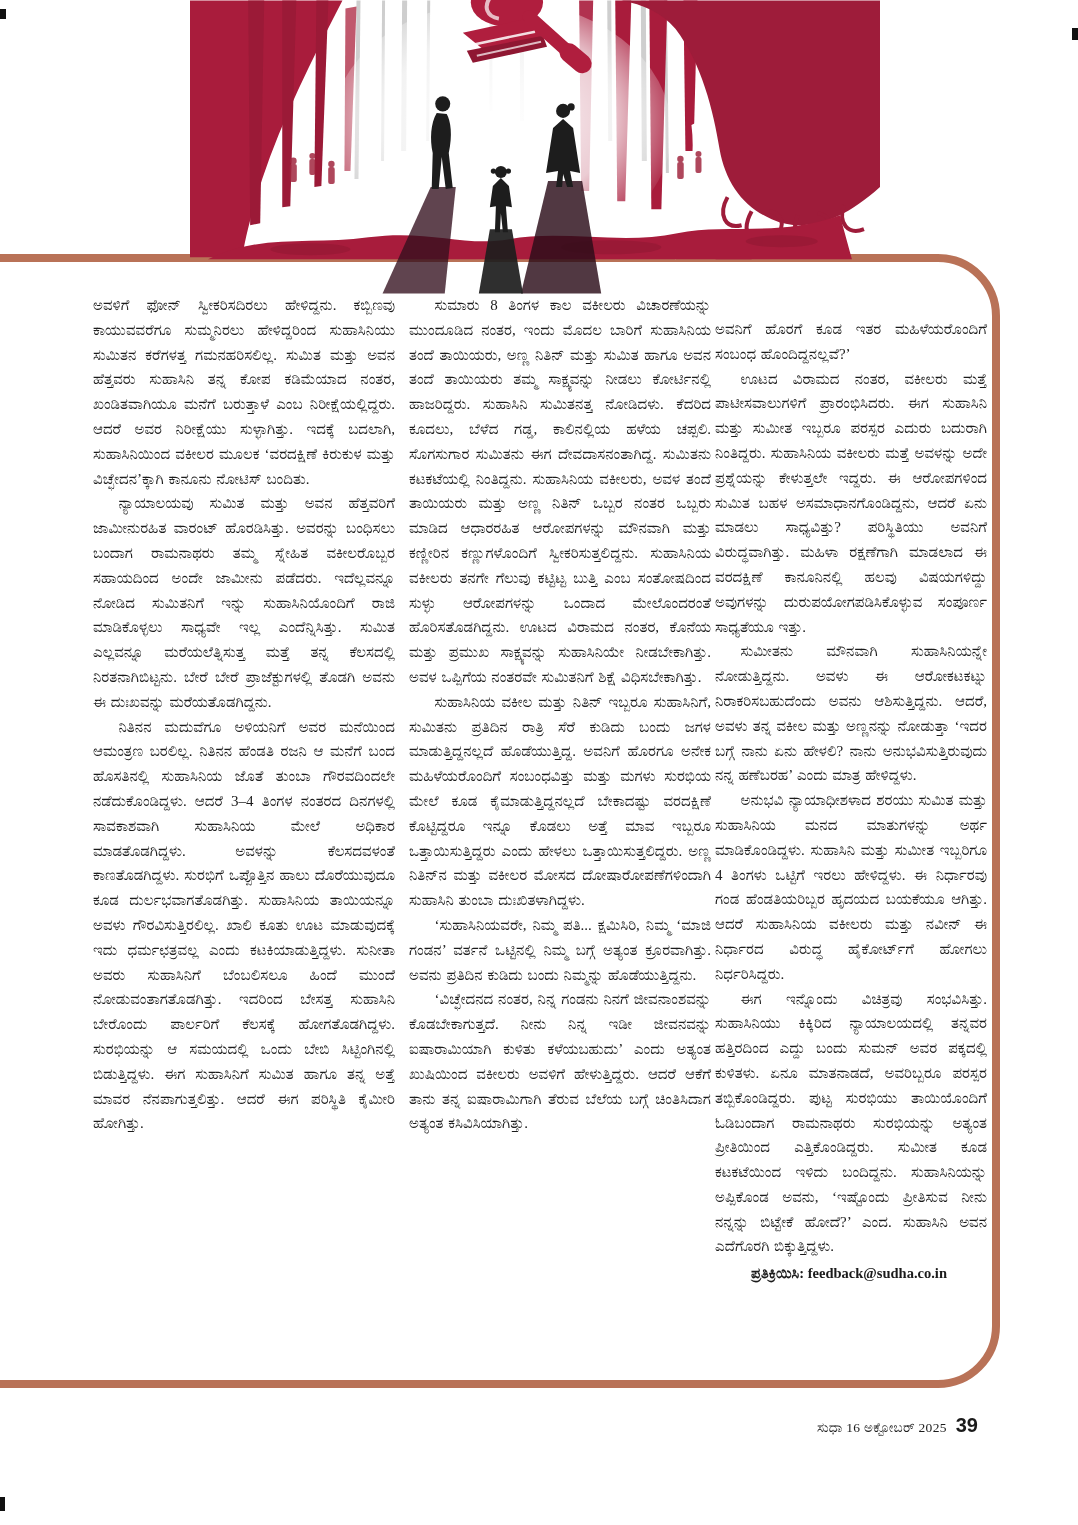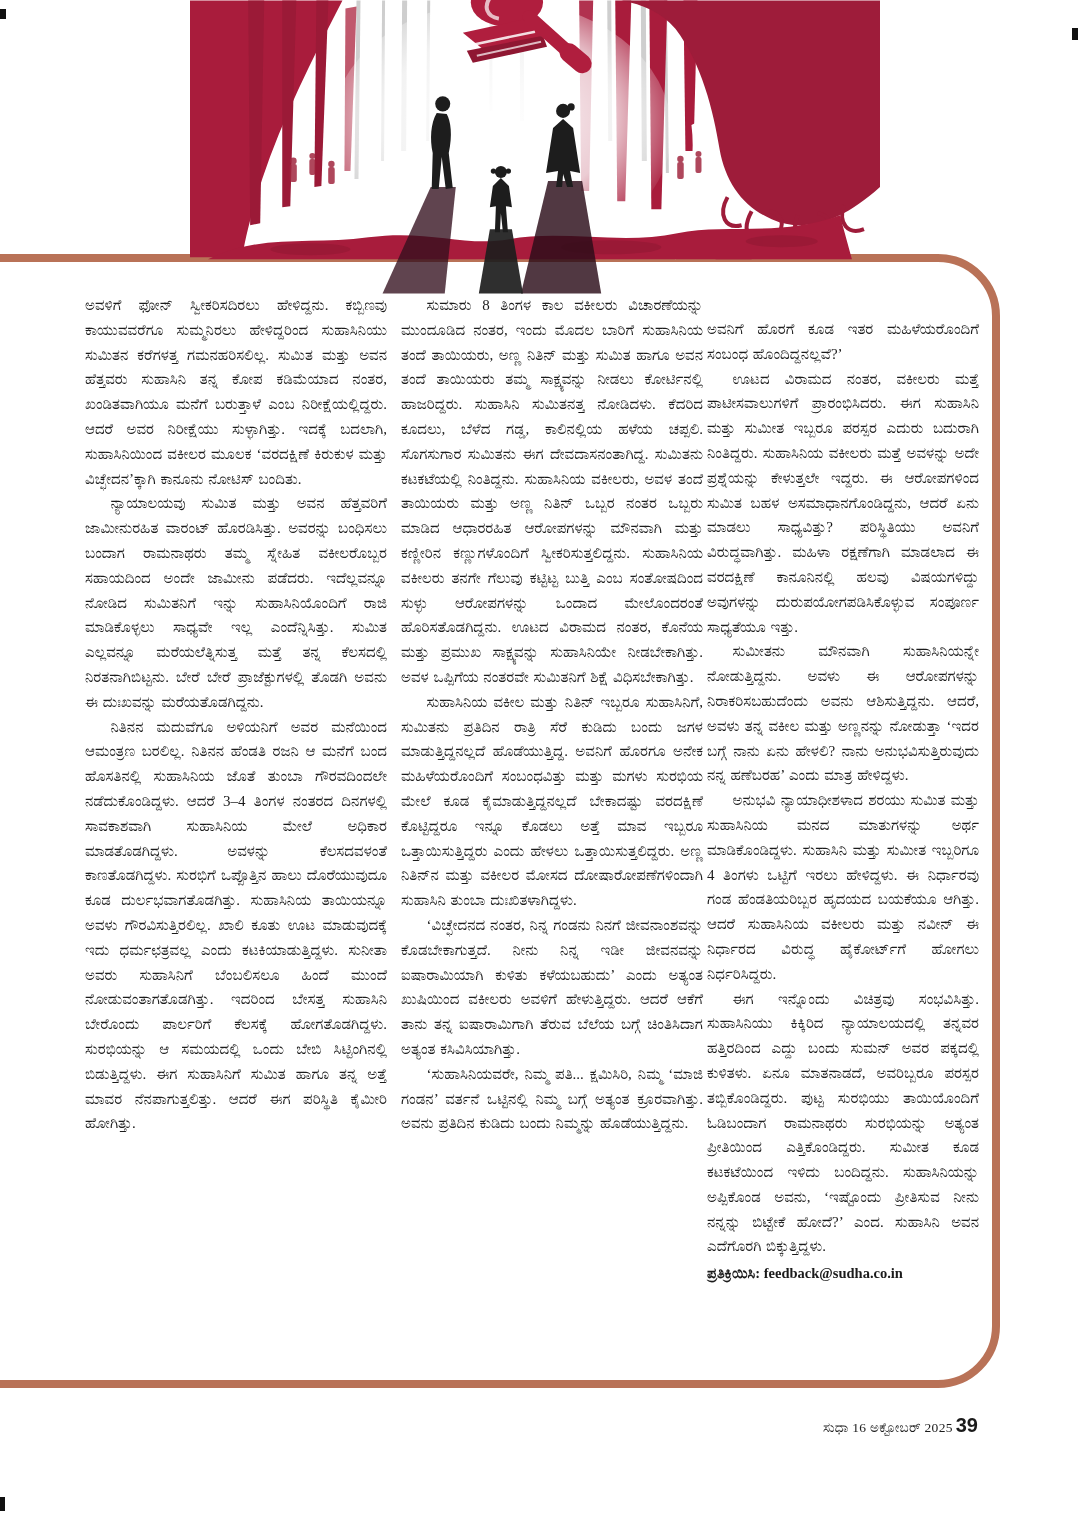--- a/index.html
+++ b/index.html
@@ -11,41 +11,41 @@
   
   .hero{position:absolute;left:190px;top:0;width:690px;height:300px;z-index:3;}
   
   .frame{
     position:absolute;left:-34px;top:254px;width:1034px;height:1134px;
     border:8px solid #b97257;border-radius:0 62px 62px 0;
     box-sizing:border-box;background:transparent;z-index:1;
   }
   
   .story{
-    position:absolute;left:85px;top:293px;width:902px;height:1075px;
+    position:absolute;left:93px;top:293px;width:902px;height:1075px;
     display:flex;z-index:2;overflow:hidden;
   }
   .col{box-sizing:border-box;}
   .col1{width:302px;margin-right:14px;}
   .col2{width:302px;margin-right:4px;}
   .col3{width:272px;margin-top:24px;}
   .para{
     margin:0;font-size:15px;line-height:24.8px;text-align:justify;
     text-indent:1.7em;word-spacing:1px;
   }
   .para.no-indent{text-indent:0;}
   .feedback{
     margin:2px 0 0 0;font-size:14.5px;line-height:24.8px;
-    text-align:left;font-weight:bold;padding-right:4px;
+    text-align:center;font-weight:bold;padding-right:4px;
   }
   .feedback .email{font-family:"Liberation Serif","DejaVu Serif",serif;}
   
   .footer{
     position:absolute;top:1414px;right:100px;z-index:2;
-    font-size:13.5px;display:flex;align-items:baseline;gap:3px;
+    font-size:13.5px;display:flex;align-items:baseline;gap:9px;
   }
   .footer .issue{letter-spacing:.3px;}
   .footer .pageno{font-weight:bold;font-size:20px;font-family:"Liberation Sans","DejaVu Sans",sans-serif;}
   
   .mark{position:absolute;background:#111;z-index:4;}
   .mark.tl{left:0;top:9px;width:6px;height:10px;}
   .mark.tr{right:0;top:28px;width:6px;height:12px;}
   .mark.bl{left:0;top:1497px;width:5px;height:14px;}
 </style>
 </head>
@@ -171,28 +171,28 @@
 
 <div class="story">
   <div class="col col1">
       <p class="para no-indent">ಅವಳಿಗೆ ಫೋನ್ ಸ್ವೀಕರಿಸದಿರಲು ಹೇಳಿದ್ದನು. ಕಬ್ಬಿಣವು ಕಾಯುವವರೆಗೂ ಸುಮ್ಮನಿರಲು ಹೇಳಿದ್ದರಿಂದ ಸುಹಾಸಿನಿಯು ಸುಮಿತನ ಕರೆಗಳತ್ತ ಗಮನಹರಿಸಲಿಲ್ಲ. ಸುಮಿತ ಮತ್ತು ಅವನ ಹೆತ್ತವರು ಸುಹಾಸಿನಿ ತನ್ನ ಕೋಪ ಕಡಿಮೆಯಾದ ನಂತರ, ಖಂಡಿತವಾಗಿಯೂ ಮನೆಗೆ ಬರುತ್ತಾಳೆ ಎಂಬ ನಿರೀಕ್ಷೆಯಲ್ಲಿದ್ದರು. ಆದರೆ ಅವರ ನಿರೀಕ್ಷೆಯು ಸುಳ್ಳಾಗಿತ್ತು. ಇದಕ್ಕೆ ಬದಲಾಗಿ, ಸುಹಾಸಿನಿಯಿಂದ ವಕೀಲರ ಮೂಲಕ ‘ವರದಕ್ಷಿಣೆ ಕಿರುಕುಳ ಮತ್ತು ವಿಚ್ಛೇದನ’ಕ್ಕಾಗಿ ಕಾನೂನು ನೋಟಿಸ್ ಬಂದಿತು.</p>
       <p class="para">ನ್ಯಾಯಾಲಯವು ಸುಮಿತ ಮತ್ತು ಅವನ ಹೆತ್ತವರಿಗೆ ಜಾಮೀನುರಹಿತ ವಾರಂಟ್ ಹೊರಡಿಸಿತ್ತು. ಅವರನ್ನು ಬಂಧಿಸಲು ಬಂದಾಗ ರಾಮನಾಥರು ತಮ್ಮ ಸ್ನೇಹಿತ ವಕೀಲರೊಬ್ಬರ ಸಹಾಯದಿಂದ ಅಂದೇ ಜಾಮೀನು ಪಡೆದರು. ಇದೆಲ್ಲವನ್ನೂ ನೋಡಿದ ಸುಮಿತನಿಗೆ ಇನ್ನು ಸುಹಾಸಿನಿಯೊಂದಿಗೆ ರಾಜಿ ಮಾಡಿಕೊಳ್ಳಲು ಸಾಧ್ಯವೇ ಇಲ್ಲ ಎಂದೆನ್ನಿಸಿತ್ತು. ಸುಮಿತ ಎಲ್ಲವನ್ನೂ ಮರೆಯಲೆತ್ನಿಸುತ್ತ ಮತ್ತೆ ತನ್ನ ಕೆಲಸದಲ್ಲಿ ನಿರತನಾಗಿಬಿಟ್ಟನು. ಬೇರೆ ಬೇರೆ ಪ್ರಾಜೆಕ್ಟುಗಳಲ್ಲಿ ತೊಡಗಿ ಅವನು ಈ ದುಃಖವನ್ನು ಮರೆಯತೊಡಗಿದ್ದನು.</p>
       <p class="para">ನಿತಿನನ ಮದುವೆಗೂ ಅಳಿಯನಿಗೆ ಅವರ ಮನೆಯಿಂದ ಆಮಂತ್ರಣ ಬರಲಿಲ್ಲ. ನಿತಿನನ ಹೆಂಡತಿ ರಜನಿ ಆ ಮನೆಗೆ ಬಂದ ಹೊಸತಿನಲ್ಲಿ ಸುಹಾಸಿನಿಯ ಜೊತೆ ತುಂಬಾ ಗೌರವದಿಂದಲೇ ನಡೆದುಕೊಂಡಿದ್ದಳು. ಆದರೆ 3–4 ತಿಂಗಳ ನಂತರದ ದಿನಗಳಲ್ಲಿ ಸಾವಕಾಶವಾಗಿ ಸುಹಾಸಿನಿಯ ಮೇಲೆ ಅಧಿಕಾರ ಮಾಡತೊಡಗಿದ್ದಳು. ಅವಳನ್ನು ಕೆಲಸದವಳಂತೆ ಕಾಣತೊಡಗಿದ್ದಳು. ಸುರಭಿಗೆ ಒಪ್ಪೊತ್ತಿನ ಹಾಲು ದೊರೆಯುವುದೂ ಕೂಡ ದುರ್ಲಭವಾಗತೊಡಗಿತ್ತು. ಸುಹಾಸಿನಿಯ ತಾಯಿಯನ್ನೂ ಅವಳು ಗೌರವಿಸುತ್ತಿರಲಿಲ್ಲ. ಖಾಲಿ ಕೂತು ಊಟ ಮಾಡುವುದಕ್ಕೆ ಇದು ಧರ್ಮಛತ್ರವಲ್ಲ ಎಂದು ಕಟಕಿಯಾಡುತ್ತಿದ್ದಳು. ಸುನೀತಾ ಅವರು ಸುಹಾಸಿನಿಗೆ ಬೆಂಬಲಿಸಲೂ ಹಿಂದೆ ಮುಂದೆ ನೋಡುವಂತಾಗತೊಡಗಿತ್ತು. ಇದರಿಂದ ಬೇಸತ್ತ ಸುಹಾಸಿನಿ ಬೇರೊಂದು ಪಾರ್ಲರಿಗೆ ಕೆಲಸಕ್ಕೆ ಹೋಗತೊಡಗಿದ್ದಳು. ಸುರಭಿಯನ್ನು ಆ ಸಮಯದಲ್ಲಿ ಒಂದು ಬೇಬಿ ಸಿಟ್ಟಿಂಗಿನಲ್ಲಿ ಬಿಡುತ್ತಿದ್ದಳು. ಈಗ ಸುಹಾಸಿನಿಗೆ ಸುಮಿತ ಹಾಗೂ ತನ್ನ ಅತ್ತೆ ಮಾವರ ನೆನಪಾಗುತ್ತಲಿತ್ತು. ಆದರೆ ಈಗ ಪರಿಸ್ಥಿತಿ ಕೈಮೀರಿ ಹೋಗಿತ್ತು.</p>
     </div>
   <div class="col col2">
       <p class="para">ಸುಮಾರು 8 ತಿಂಗಳ ಕಾಲ ವಕೀಲರು ವಿಚಾರಣೆಯನ್ನು ಮುಂದೂಡಿದ ನಂತರ, ಇಂದು ಮೊದಲ ಬಾರಿಗೆ ಸುಹಾಸಿನಿಯ ತಂದೆ ತಾಯಿಯರು, ಅಣ್ಣ ನಿತಿನ್ ಮತ್ತು ಸುಮಿತ ಹಾಗೂ ಅವನ ತಂದೆ ತಾಯಿಯರು ತಮ್ಮ ಸಾಕ್ಷ್ಯವನ್ನು ನೀಡಲು ಕೋರ್ಟಿನಲ್ಲಿ ಹಾಜರಿದ್ದರು. ಸುಹಾಸಿನಿ ಸುಮಿತನತ್ತ ನೋಡಿದಳು. ಕೆದರಿದ ಕೂದಲು, ಬೆಳೆದ ಗಡ್ಡ, ಕಾಲಿನಲ್ಲಿಯ ಹಳೆಯ ಚಪ್ಪಲಿ. ಸೊಗಸುಗಾರ ಸುಮಿತನು ಈಗ ದೇವದಾಸನಂತಾಗಿದ್ದ. ಸುಮಿತನು ಕಟಕಟೆಯಲ್ಲಿ ನಿಂತಿದ್ದನು. ಸುಹಾಸಿನಿಯ ವಕೀಲರು, ಅವಳ ತಂದೆ ತಾಯಿಯರು ಮತ್ತು ಅಣ್ಣ ನಿತಿನ್ ಒಬ್ಬರ ನಂತರ ಒಬ್ಬರು ಮಾಡಿದ ಆಧಾರರಹಿತ ಆರೋಪಗಳನ್ನು ಮೌನವಾಗಿ ಮತ್ತು ಕಣ್ಣೀರಿನ ಕಣ್ಣುಗಳೊಂದಿಗೆ ಸ್ವೀಕರಿಸುತ್ತಲಿದ್ದನು. ಸುಹಾಸಿನಿಯ ವಕೀಲರು ತನಗೇ ಗೆಲುವು ಕಟ್ಟಿಟ್ಟ ಬುತ್ತಿ ಎಂಬ ಸಂತೋಷದಿಂದ ಸುಳ್ಳು ಆರೋಪಗಳನ್ನು ಒಂದಾದ ಮೇಲೊಂದರಂತೆ ಹೊರಿಸತೊಡಗಿದ್ದನು. ಊಟದ ವಿರಾಮದ ನಂತರ, ಕೊನೆಯ ಮತ್ತು ಪ್ರಮುಖ ಸಾಕ್ಷ್ಯವನ್ನು ಸುಹಾಸಿನಿಯೇ ನೀಡಬೇಕಾಗಿತ್ತು. ಅವಳ ಒಪ್ಪಿಗೆಯ ನಂತರವೇ ಸುಮಿತನಿಗೆ ಶಿಕ್ಷೆ ವಿಧಿಸಬೇಕಾಗಿತ್ತು.</p>
       <p class="para">ಸುಹಾಸಿನಿಯ ವಕೀಲ ಮತ್ತು ನಿತಿನ್ ಇಬ್ಬರೂ ಸುಹಾಸಿನಿಗೆ, ಸುಮಿತನು ಪ್ರತಿದಿನ ರಾತ್ರಿ ಸೆರೆ ಕುಡಿದು ಬಂದು ಜಗಳ ಮಾಡುತ್ತಿದ್ದನಲ್ಲದೆ ಹೊಡೆಯುತ್ತಿದ್ದ. ಅವನಿಗೆ ಹೊರಗೂ ಅನೇಕ ಮಹಿಳೆಯರೊಂದಿಗೆ ಸಂಬಂಧವಿತ್ತು ಮತ್ತು ಮಗಳು ಸುರಭಿಯ ಮೇಲೆ ಕೂಡ ಕೈಮಾಡುತ್ತಿದ್ದನಲ್ಲದೆ ಬೇಕಾದಷ್ಟು ವರದಕ್ಷಿಣೆ ಕೊಟ್ಟಿದ್ದರೂ ಇನ್ನೂ ಕೊಡಲು ಅತ್ತೆ ಮಾವ ಇಬ್ಬರೂ ಒತ್ತಾಯಿಸುತ್ತಿದ್ದರು ಎಂದು ಹೇಳಲು ಒತ್ತಾಯಿಸುತ್ತಲಿದ್ದರು. ಅಣ್ಣ ನಿತಿನ್‌ನ ಮತ್ತು ವಕೀಲರ ಮೋಸದ ದೋಷಾರೋಪಣೆಗಳಿಂದಾಗಿ ಸುಹಾಸಿನಿ ತುಂಬಾ ದುಃಖಿತಳಾಗಿದ್ದಳು.</p>
+      <p class="para">‘ಸುಹಾಸಿನಿಯವರೇ, ನಿಮ್ಮ ಪತಿ... ಕ್ಷಮಿಸಿರಿ, ನಿಮ್ಮ ‘ಮಾಜಿ ಗಂಡನ’ ವರ್ತನೆ ಒಟ್ಟಿನಲ್ಲಿ ನಿಮ್ಮ ಬಗ್ಗೆ ಅತ್ಯಂತ ಕ್ರೂರವಾಗಿತ್ತು. ಅವನು ಪ್ರತಿದಿನ ಕುಡಿದು ಬಂದು ನಿಮ್ಮನ್ನು ಹೊಡೆಯುತ್ತಿದ್ದನು.</p>
       <p class="para">‘ವಿಚ್ಛೇದನದ ನಂತರ, ನಿನ್ನ ಗಂಡನು ನಿನಗೆ ಜೀವನಾಂಶವನ್ನು ಕೊಡಬೇಕಾಗುತ್ತದೆ. ನೀನು ನಿನ್ನ ಇಡೀ ಜೀವನವನ್ನು ಐಷಾರಾಮಿಯಾಗಿ ಕುಳಿತು ಕಳೆಯಬಹುದು’ ಎಂದು ಅತ್ಯಂತ ಖುಷಿಯಿಂದ ವಕೀಲರು ಅವಳಿಗೆ ಹೇಳುತ್ತಿದ್ದರು. ಆದರೆ ಆಕೆಗೆ ತಾನು ತನ್ನ ಐಷಾರಾಮಿಗಾಗಿ ತೆರುವ ಬೆಲೆಯ ಬಗ್ಗೆ ಚಿಂತಿಸಿದಾಗ ಅತ್ಯಂತ ಕಸಿವಿಸಿಯಾಗಿತ್ತು.</p>
-      <p class="para">‘ಸುಹಾಸಿನಿಯವರೇ, ನಿಮ್ಮ ಪತಿ... ಕ್ಷಮಿಸಿರಿ, ನಿಮ್ಮ ‘ಮಾಜಿ ಗಂಡನ’ ವರ್ತನೆ ಒಟ್ಟಿನಲ್ಲಿ ನಿಮ್ಮ ಬಗ್ಗೆ ಅತ್ಯಂತ ಕ್ರೂರವಾಗಿತ್ತು. ಅವನು ಪ್ರತಿದಿನ ಕುಡಿದು ಬಂದು ನಿಮ್ಮನ್ನು ಹೊಡೆಯುತ್ತಿದ್ದನು.</p>
     </div>
   <div class="col col3">
     <div>
         <p class="para no-indent">ಅವನಿಗೆ ಹೊರಗೆ ಕೂಡ ಇತರ ಮಹಿಳೆಯರೊಂದಿಗೆ ಸಂಬಂಧ ಹೊಂದಿದ್ದನಲ್ಲವೆ?’</p>
         <p class="para">ಊಟದ ವಿರಾಮದ ನಂತರ, ವಕೀಲರು ಮತ್ತೆ ಪಾಟೀಸವಾಲುಗಳಿಗೆ ಪ್ರಾರಂಭಿಸಿದರು. ಈಗ ಸುಹಾಸಿನಿ ಮತ್ತು ಸುಮೀತ ಇಬ್ಬರೂ ಪರಸ್ಪರ ಎದುರು ಬದುರಾಗಿ ನಿಂತಿದ್ದರು. ಸುಹಾಸಿನಿಯ ವಕೀಲರು ಮತ್ತೆ ಅವಳನ್ನು ಅದೇ ಪ್ರಶ್ನೆಯನ್ನು ಕೇಳುತ್ತಲೇ ಇದ್ದರು. ಈ ಆರೋಪಗಳಿಂದ ಸುಮಿತ ಬಹಳ ಅಸಮಾಧಾನಗೊಂಡಿದ್ದನು, ಆದರೆ ಏನು ಮಾಡಲು ಸಾಧ್ಯವಿತ್ತು? ಪರಿಸ್ಥಿತಿಯು ಅವನಿಗೆ ವಿರುದ್ಧವಾಗಿತ್ತು. ಮಹಿಳಾ ರಕ್ಷಣೆಗಾಗಿ ಮಾಡಲಾದ ಈ ವರದಕ್ಷಿಣೆ ಕಾನೂನಿನಲ್ಲಿ ಹಲವು ವಿಷಯಗಳಿದ್ದು ಅವುಗಳನ್ನು ದುರುಪಯೋಗಪಡಿಸಿಕೊಳ್ಳುವ ಸಂಪೂರ್ಣ ಸಾಧ್ಯತೆಯೂ ಇತ್ತು.</p>
-        <p class="para">ಸುಮೀತನು ಮೌನವಾಗಿ ಸುಹಾಸಿನಿಯನ್ನೇ ನೋಡುತ್ತಿದ್ದನು. ಅವಳು ಈ ಆರೋಪಗಳನ್ನು ನಿರಾಕರಿಸಬಹುದೆಂದು ಅವನು ಆಶಿಸುತ್ತಿದ್ದನು. ಆದರೆ, ಅವಳು ತನ್ನ ವಕೀಲ ಮತ್ತು ಅಣ್ಣನನ್ನು ನೋಡುತ್ತಾ ‘ಇದರ ಬಗ್ಗೆ ನಾನು ಏನು ಹೇಳಲಿ? ನಾನು ಅನುಭವಿಸುತ್ತಿರುವುದು ನನ್ನ ಹಣೆಬರಹ’ ಎಂದು ಮಾತ್ರ ಹೇಳಿದ್ದಳು.</p>
+        <p class="para">ಸುಮೀತನು ಮೌನವಾಗಿ ಸುಹಾಸಿನಿಯನ್ನೇ ನೋಡುತ್ತಿದ್ದನು. ಅವಳು ಈ ಆರೋಕಟಕಟ್ನು ನಿರಾಕರಿಸಬಹುದೆಂದು ಅವನು ಆಶಿಸುತ್ತಿದ್ದನು. ಆದರೆ, ಅವಳು ತನ್ನ ವಕೀಲ ಮತ್ತು ಅಣ್ಣನನ್ನು ನೋಡುತ್ತಾ ‘ಇದರ ಬಗ್ಗೆ ನಾನು ಏನು ಹೇಳಲಿ? ನಾನು ಅನುಭವಿಸುತ್ತಿರುವುದು ನನ್ನ ಹಣೆಬರಹ’ ಎಂದು ಮಾತ್ರ ಹೇಳಿದ್ದಳು.</p>
         <p class="para">ಅನುಭವಿ ನ್ಯಾಯಾಧೀಶಳಾದ ಶರಯು ಸುಮಿತ ಮತ್ತು ಸುಹಾಸಿನಿಯ ಮನದ ಮಾತುಗಳನ್ನು ಅರ್ಥ ಮಾಡಿಕೊಂಡಿದ್ದಳು. ಸುಹಾಸಿನಿ ಮತ್ತು ಸುಮೀತ ಇಬ್ಬರಿಗೂ 4 ತಿಂಗಳು ಒಟ್ಟಿಗೆ ಇರಲು ಹೇಳಿದ್ದಳು. ಈ ನಿರ್ಧಾರವು ಗಂಡ ಹೆಂಡತಿಯರಿಬ್ಬರ ಹೃದಯದ ಬಯಕೆಯೂ ಆಗಿತ್ತು. ಆದರೆ ಸುಹಾಸಿನಿಯ ವಕೀಲರು ಮತ್ತು ನವೀನ್ ಈ ನಿರ್ಧಾರದ ವಿರುದ್ಧ ಹೈಕೋರ್ಟ್‌ಗೆ ಹೋಗಲು ನಿರ್ಧರಿಸಿದ್ದರು.</p>
         <p class="para">ಈಗ ಇನ್ನೊಂದು ವಿಚಿತ್ರವು ಸಂಭವಿಸಿತ್ತು. ಸುಹಾಸಿನಿಯು ಕಿಕ್ಕಿರಿದ ನ್ಯಾಯಾಲಯದಲ್ಲಿ ತನ್ನವರ ಹತ್ತಿರದಿಂದ ಎದ್ದು ಬಂದು ಸುಮನ್ ಅವರ ಪಕ್ಕದಲ್ಲಿ ಕುಳಿತಳು. ಏನೂ ಮಾತನಾಡದೆ, ಅವರಿಬ್ಬರೂ ಪರಸ್ಪರ ತಬ್ಬಿಕೊಂಡಿದ್ದರು. ಪುಟ್ಟ ಸುರಭಿಯು ತಾಯಿಯೊಂದಿಗೆ ಓಡಿಬಂದಾಗ ರಾಮನಾಥರು ಸುರಭಿಯನ್ನು ಅತ್ಯಂತ ಪ್ರೀತಿಯಿಂದ ಎತ್ತಿಕೊಂಡಿದ್ದರು. ಸುಮೀತ ಕೂಡ ಕಟಕಟೆಯಿಂದ ಇಳಿದು ಬಂದಿದ್ದನು. ಸುಹಾಸಿನಿಯನ್ನು ಅಪ್ಪಿಕೊಂಡ ಅವನು, ‘ಇಷ್ಟೊಂದು ಪ್ರೀತಿಸುವ ನೀನು ನನ್ನನ್ನು ಬಿಟ್ಟೇಕೆ ಹೋದೆ?’ ಎಂದ. ಸುಹಾಸಿನಿ ಅವನ ಎದೆಗೊರಗಿ ಬಿಕ್ಕುತ್ತಿದ್ದಳು.</p>
       </div>
     <p class="feedback">
       <span>ಪ್ರತಿಕ್ರಿಯಿಸಿ:</span>
       <span class="email">feedback@sudha.co.in</span>
     </p>
   </div>
 </div>
 

